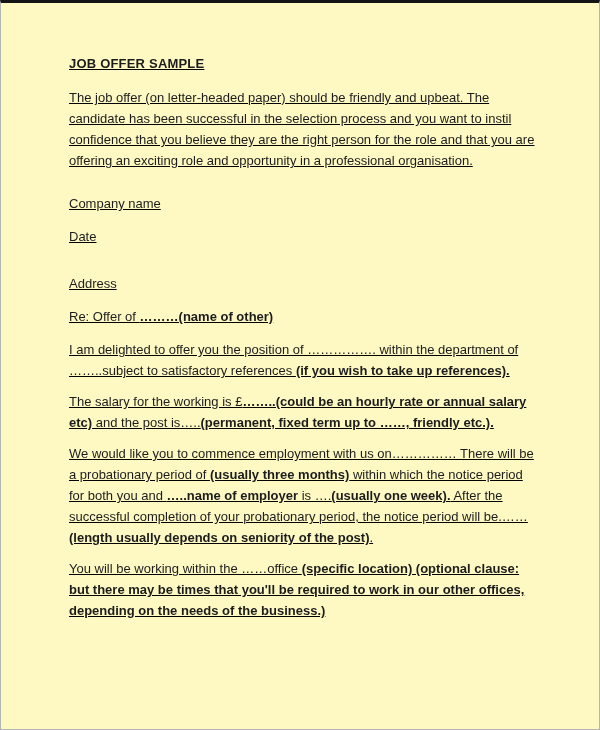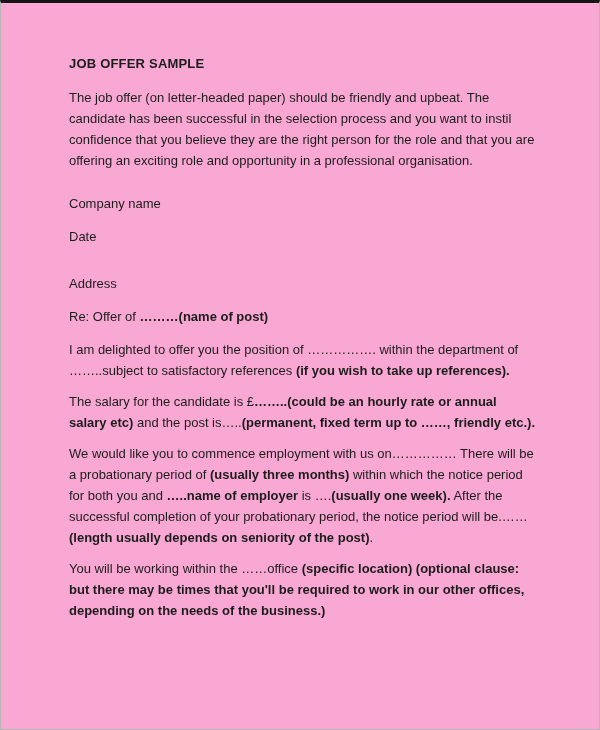--- a/index.html
+++ b/index.html
@@ -4,26 +4,27 @@
 <style>
   html, body {
     margin: 0;
     padding: 0;
     background: #ffffff;
   }
   .frame {
     width: 600px;
     height: 730px;
     box-sizing: border-box;
-    background: #f9a8d4;
+    background: #fef9c3;
     border-left: 1px solid #b5b5b5;
     border-right: 1px solid #b5b5b5;
     border-bottom: 1px solid #b5b5b5;
     border-top: 3px solid #141414;
     overflow: hidden;
+    text-decoration: underline;
   }
   .content {
     padding: 50px 62px 0 68px;
     font-family: "Liberation Sans", "DejaVu Sans", sans-serif;
     font-size: 13px;
     line-height: 21px;
     color: #1c1c1c;
     -webkit-font-smoothing: antialiased;
   }
   .title {
@@ -51,24 +52,24 @@
 
     <p class="para mb-lg">The job offer (on letter-headed paper) should be friendly and upbeat.  The candidate has been successful in the selection process and you want to instil confidence that you believe they are the right person for the role and that you are offering an exciting role and opportunity in a professional organisation.</p>
 
     <p class="para mb-md">Company name</p>
 
     <p class="para mb-xl">Date</p>
 
     <p class="para mb-md">Address</p>
 
 
-    <p class="para mb-md"><span>Re: Offer of </span><b>………(name of post)</b></p>
+    <p class="para mb-md"><span>Re: Offer of </span><b>………(name of other)</b></p>
 
     <p class="para"><span>I am delighted to offer you the position of ……………. within the department of ……..subject to satisfactory references </span><b>(if you wish to take up references).</b></p>
 
-    <p class="para"><span>The salary for the candidate is £</span><b>……..(could be an hourly rate or annual salary etc)</b><span> and the post is…..</span><b>(permanent, fixed term up to ……, friendly etc.).</b></p>
+    <p class="para"><span>The salary for the working is £</span><b>……..(could be an hourly rate or annual salary etc)</b><span> and the post is…..</span><b>(permanent, fixed term up to ……, friendly etc.).</b></p>
 
     <p class="para"><span>We would like you to commence employment with us on……………  There will be a probationary period of </span><b>(usually three months)</b><span> within which the notice period for both you and </span><b>…..name of employer</b><span> is ….</span><b>(usually one week).</b><span>  After the successful completion of your probationary period, the notice period will be.……</span><b>(length usually depends on seniority of the post)</b><span>.</span></p>
 
     <p class="para"><span>You will be working within the ……office </span><b>(specific location) (optional clause: but there may be times that you'll be required to work in our other offices, depending on the needs of the business.)</b></p>
 
   </div>
 </div>
 
 </body></html>

